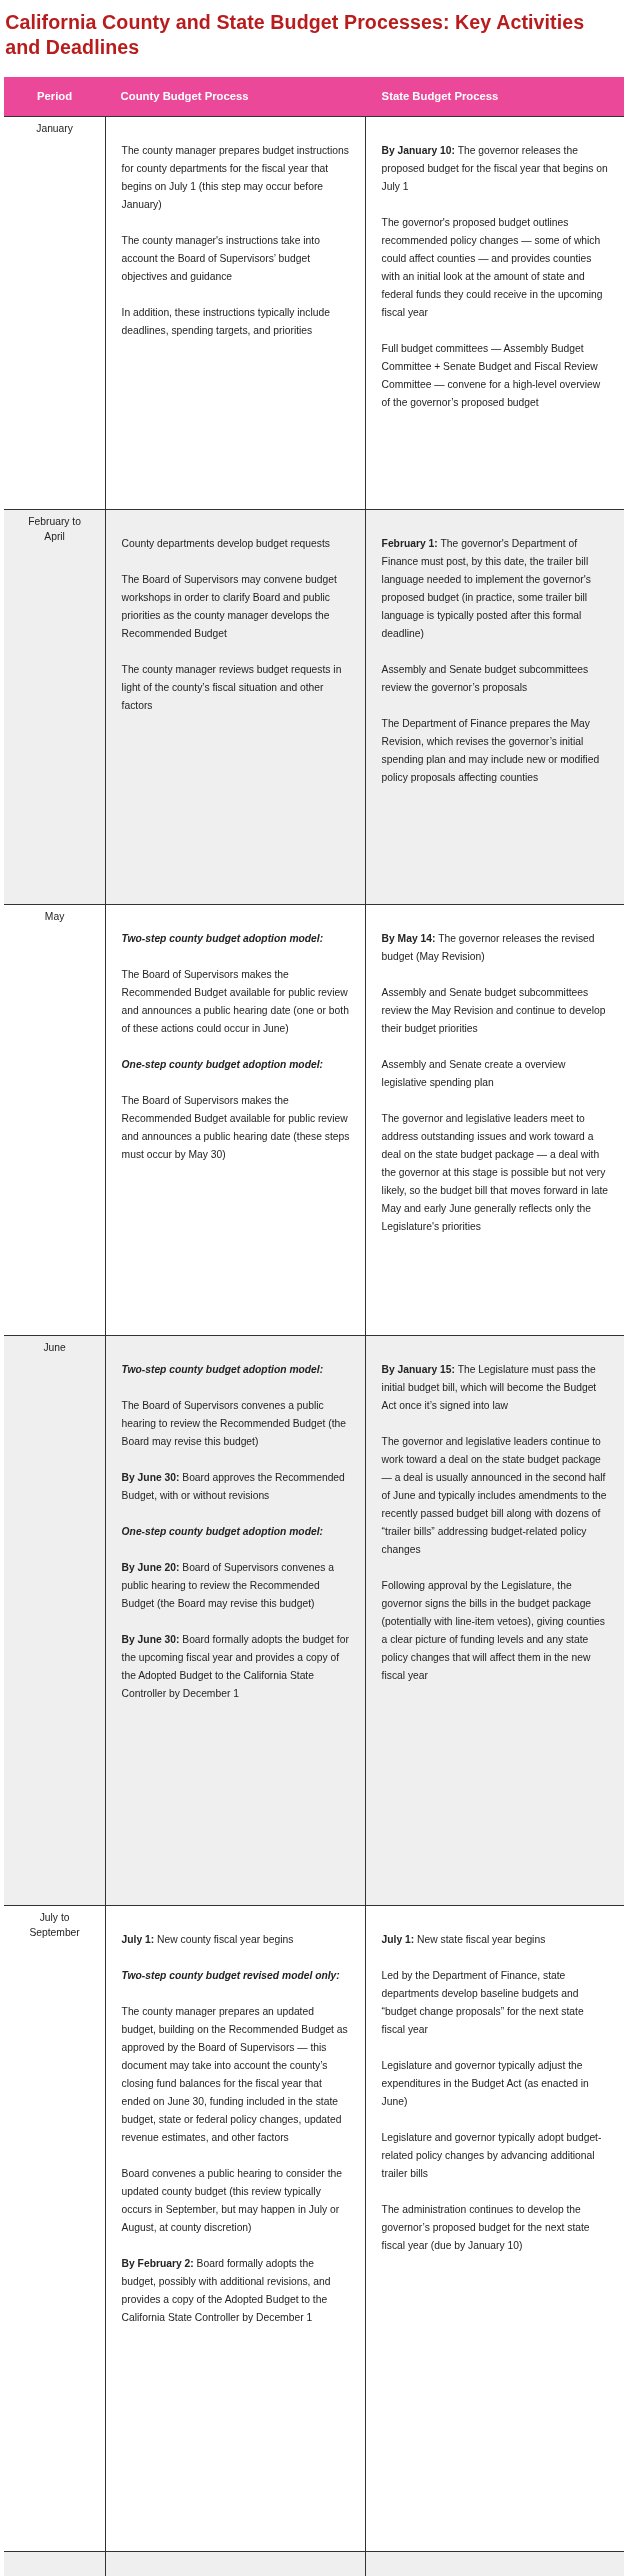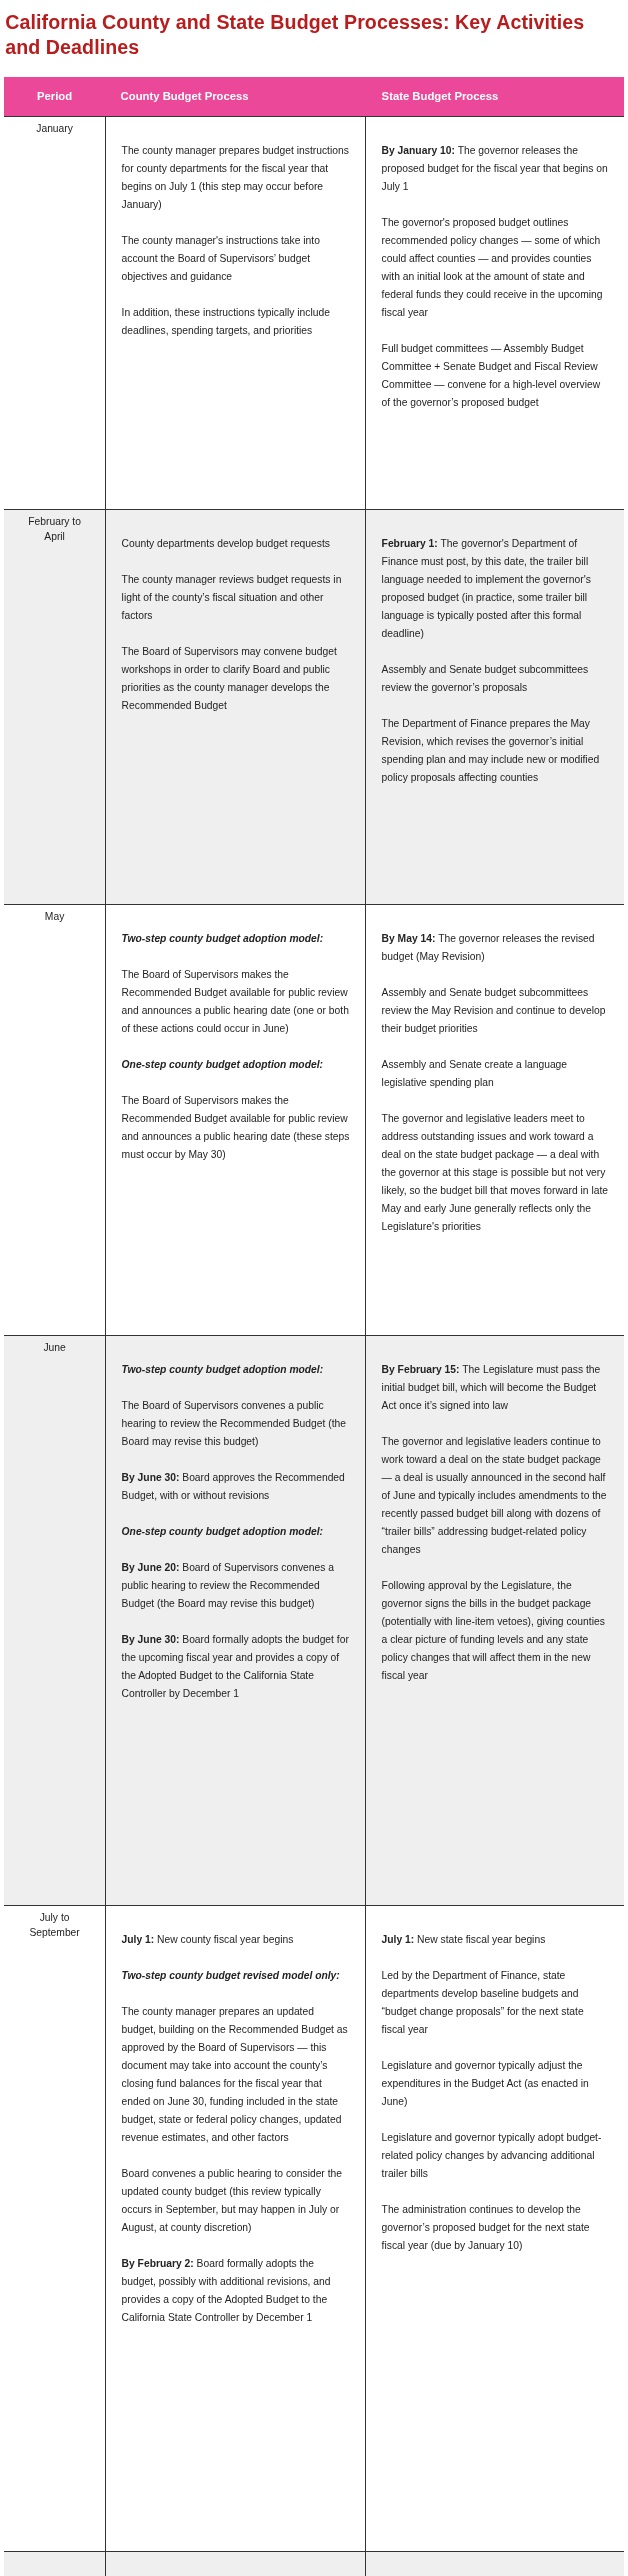--- a/index.html
+++ b/index.html
@@ -113,60 +113,60 @@
             <p class="para">The governor's proposed budget outlines recommended policy changes — some of which could affect counties — and provides counties with an initial look at the amount of state and federal funds they could receive in the upcoming fiscal year</p>
             <p class="para">Full budget committees — Assembly Budget Committee + Senate Budget and Fiscal Review Committee — convene for a high-level overview of the governor’s proposed budget</p>
           </div>
         </div>
         <div class="t-row shaded">
           <div class="cell period-cell">
             <span class="period-label">February to April</span>
           </div>
           <div class="cell body-cell county-cell">
             <p class="para">County departments develop budget requests</p>
+            <p class="para">The Board of Supervisors may convene budget workshops in order to clarify Board and public priorities as the county manager develops the Recommended Budget</p>
             <p class="para">The county manager reviews budget requests in light of the county’s fiscal situation and other factors</p>
-            <p class="para">The Board of Supervisors may convene budget workshops in order to clarify Board and public priorities as the county manager develops the Recommended Budget</p>
           </div>
           <div class="cell body-cell state-cell">
             <p class="para"><strong>February 1: </strong>The governor's Department of Finance must post, by this date, the trailer bill language needed to implement the governor's proposed budget (in practice, some trailer bill language is typically posted after this formal deadline)</p>
             <p class="para">Assembly and Senate budget subcommittees review the governor’s proposals</p>
             <p class="para">The Department of Finance prepares the May Revision, which revises the governor’s initial spending plan and may include new or modified policy proposals affecting counties</p>
           </div>
         </div>
         <div class="t-row">
           <div class="cell period-cell">
             <span class="period-label">May</span>
           </div>
           <div class="cell body-cell county-cell">
             <p class="para model-heading">Two-step county budget adoption model:</p>
             <p class="para">The Board of Supervisors makes the Recommended Budget available for public review and announces a public hearing date (one or both of these actions could occur in June)</p>
             <p class="para model-heading">One-step county budget adoption model:</p>
             <p class="para">The Board of Supervisors makes the Recommended Budget available for public review and announces a public hearing date (these steps must occur by May 30)</p>
           </div>
           <div class="cell body-cell state-cell">
             <p class="para"><strong>By May 14: </strong>The governor releases the revised budget (May Revision)</p>
             <p class="para">Assembly and Senate budget subcommittees review the May Revision and continue to develop their budget priorities</p>
-            <p class="para">Assembly and Senate create a language legislative spending plan</p>
+            <p class="para">Assembly and Senate create a overview legislative spending plan</p>
             <p class="para">The governor and legislative leaders meet to address outstanding issues and work toward a deal on the state budget package — a deal with the governor at this stage is possible but not very likely, so the budget bill that moves forward in late May and early June generally reflects only the Legislature's priorities</p>
           </div>
         </div>
         <div class="t-row shaded">
           <div class="cell period-cell">
             <span class="period-label">June</span>
           </div>
           <div class="cell body-cell county-cell">
             <p class="para model-heading">Two-step county budget adoption model:</p>
             <p class="para">The Board of Supervisors convenes a public hearing to review the Recommended Budget (the Board may revise this budget)</p>
             <p class="para"><strong>By June 30: </strong>Board approves the Recommended Budget, with or without revisions</p>
             <p class="para model-heading">One-step county budget adoption model:</p>
             <p class="para"><strong>By June 20: </strong>Board of Supervisors convenes a public hearing to review the Recommended Budget (the Board may revise this budget)</p>
             <p class="para"><strong>By June 30: </strong>Board formally adopts the budget for the upcoming fiscal year and provides a copy of the Adopted Budget to the California State Controller by December 1</p>
           </div>
           <div class="cell body-cell state-cell">
-            <p class="para"><strong>By February 15: </strong>The Legislature must pass the initial budget bill, which will become the Budget Act once it’s signed into law</p>
+            <p class="para"><strong>By January 15: </strong>The Legislature must pass the initial budget bill, which will become the Budget Act once it’s signed into law</p>
             <p class="para">The governor and legislative leaders continue to work toward a deal on the state budget package — a deal is usually announced in the second half of June and typically includes amendments to the recently passed budget bill along with dozens of “trailer bills” addressing budget-related policy changes</p>
             <p class="para">Following approval by the Legislature, the governor signs the bills in the budget package (potentially with line-item vetoes), giving counties a clear picture of funding levels and any state policy changes that will affect them in the new fiscal year</p>
           </div>
         </div>
         <div class="t-row">
           <div class="cell period-cell">
             <span class="period-label">July to September</span>
           </div>
           <div class="cell body-cell county-cell">
             <p class="para"><strong>July 1: </strong>New county fiscal year begins</p>

